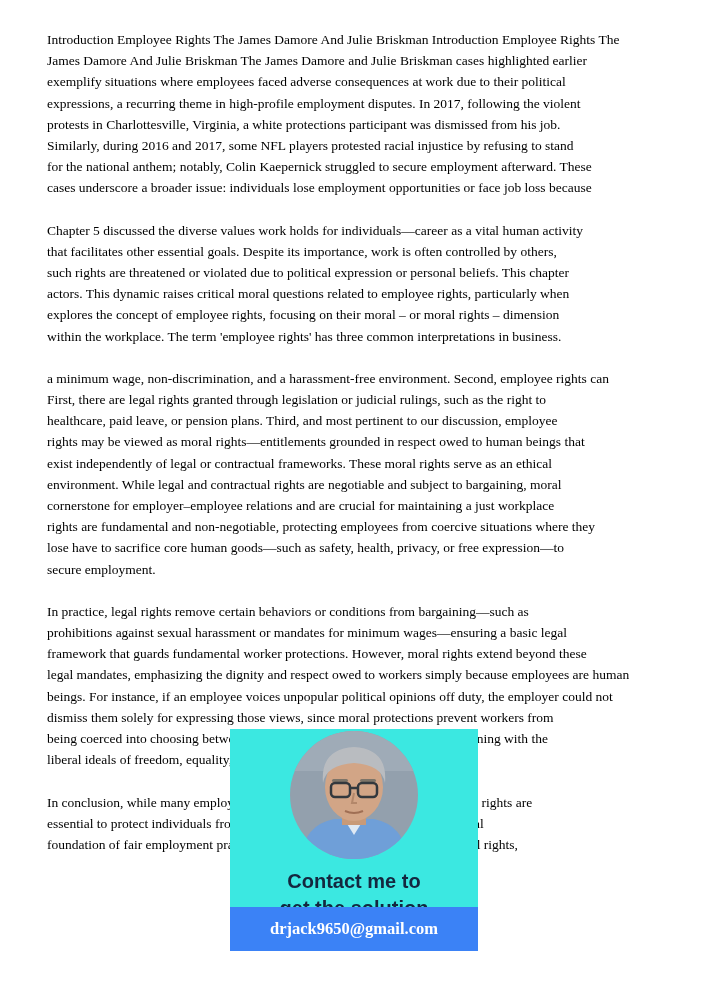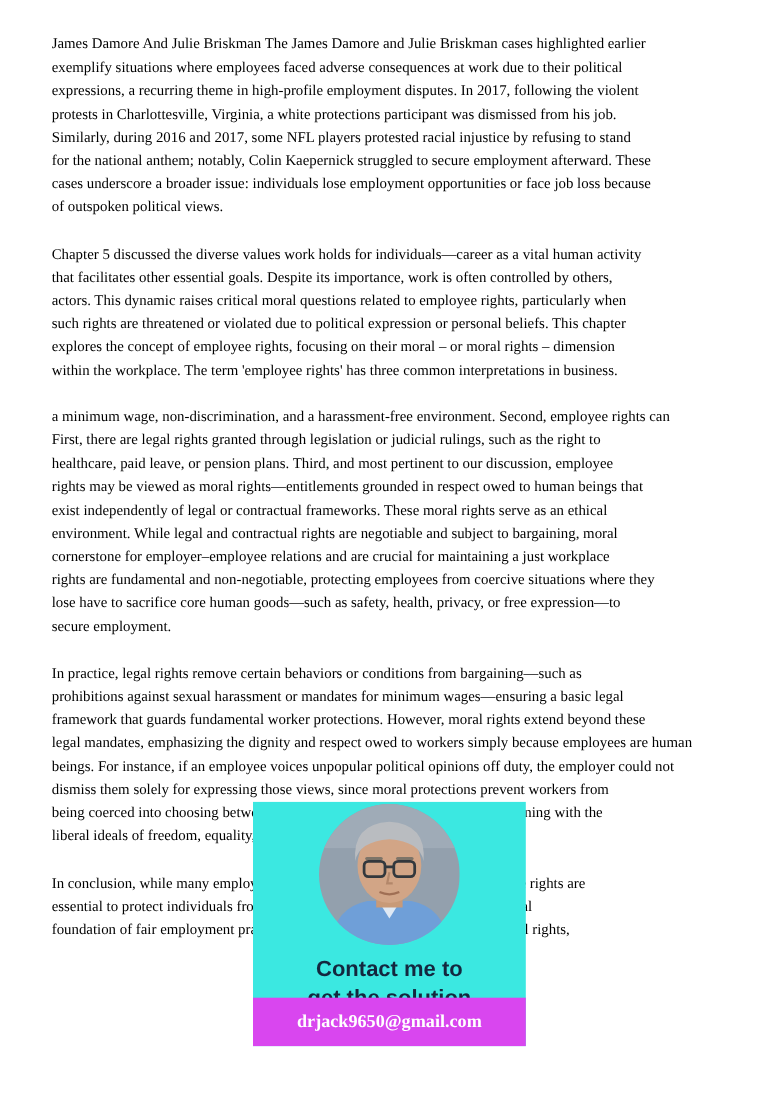--- a/index.html
+++ b/index.html
@@ -61,34 +61,34 @@
     font-family: "Liberation Serif", serif;
     font-weight: bold;
     font-size: 16.5px;
   }
 </style>
 </head>
 <body>
 
 <div class="doc-body" id="doc-body">
     <p class="para">
+      <span class="line">Introduction Employee Rights The James Damore And Julie Briskman Introduction Employee Rights The</span>
       <span class="line">James Damore And Julie Briskman The James Damore and Julie Briskman cases highlighted earlier</span>
       <span class="line">exemplify situations where employees faced adverse consequences at work due to their political</span>
       <span class="line">expressions, a recurring theme in high-profile employment disputes. In 2017, following the violent</span>
       <span class="line">protests in Charlottesville, Virginia, a white protections participant was dismissed from his job.</span>
       <span class="line">Similarly, during 2016 and 2017, some NFL players protested racial injustice by refusing to stand</span>
       <span class="line">for the national anthem; notably, Colin Kaepernick struggled to secure employment afterward. These</span>
       <span class="line">cases underscore a broader issue: individuals lose employment opportunities or face job loss because</span>
-      <span class="line">of outspoken political views.</span>
     </p>
     <p class="para">
       <span class="line">Chapter 5 discussed the diverse values work holds for individuals—career as a vital human activity</span>
       <span class="line">that facilitates other essential goals. Despite its importance, work is often controlled by others,</span>
+      <span class="line">such rights are threatened or violated due to political expression or personal beliefs. This chapter</span>
       <span class="line">actors. This dynamic raises critical moral questions related to employee rights, particularly when</span>
-      <span class="line">such rights are threatened or violated due to political expression or personal beliefs. This chapter</span>
       <span class="line">explores the concept of employee rights, focusing on their moral – or moral rights – dimension</span>
       <span class="line">within the workplace. The term 'employee rights' has three common interpretations in business.</span>
     </p>
     <p class="para">
       <span class="line">a minimum wage, non-discrimination, and a harassment-free environment. Second, employee rights can</span>
       <span class="line">First, there are legal rights granted through legislation or judicial rulings, such as the right to</span>
       <span class="line">healthcare, paid leave, or pension plans. Third, and most pertinent to our discussion, employee</span>
       <span class="line">rights may be viewed as moral rights—entitlements grounded in respect owed to human beings that</span>
       <span class="line">exist independently of legal or contractual frameworks. These moral rights serve as an ethical</span>
       <span class="line">environment. While legal and contractual rights are negotiable and subject to bargaining, moral</span>
@@ -137,16 +137,16 @@
       <line x1="60" y1="57" x2="68" y2="57" stroke="#33383d" stroke-width="2.5"></line>
 
       <path d="M64,62 L62,72 L67,72" fill="none" stroke="#b3876a" stroke-width="2"></path>
       <path d="M55,80 Q64,84 73,80" fill="none" stroke="#a06f54" stroke-width="2"></path>
     </svg>
   </div>
   <div class="contact-text" style="color: rgb(20, 39, 63);">
     <div>Contact me to</div>
     <div>get the solution</div>
   </div>
-  <div class="email-bar" id="email-bar" style="background: #d946ef;">
+  <div class="email-bar" id="email-bar" style="background: #3b82f6;">
     <span style="color: rgb(255, 255, 255);">drjack9650@gmail.com</span>
   </div>
 </div>
 
 </body></html>

